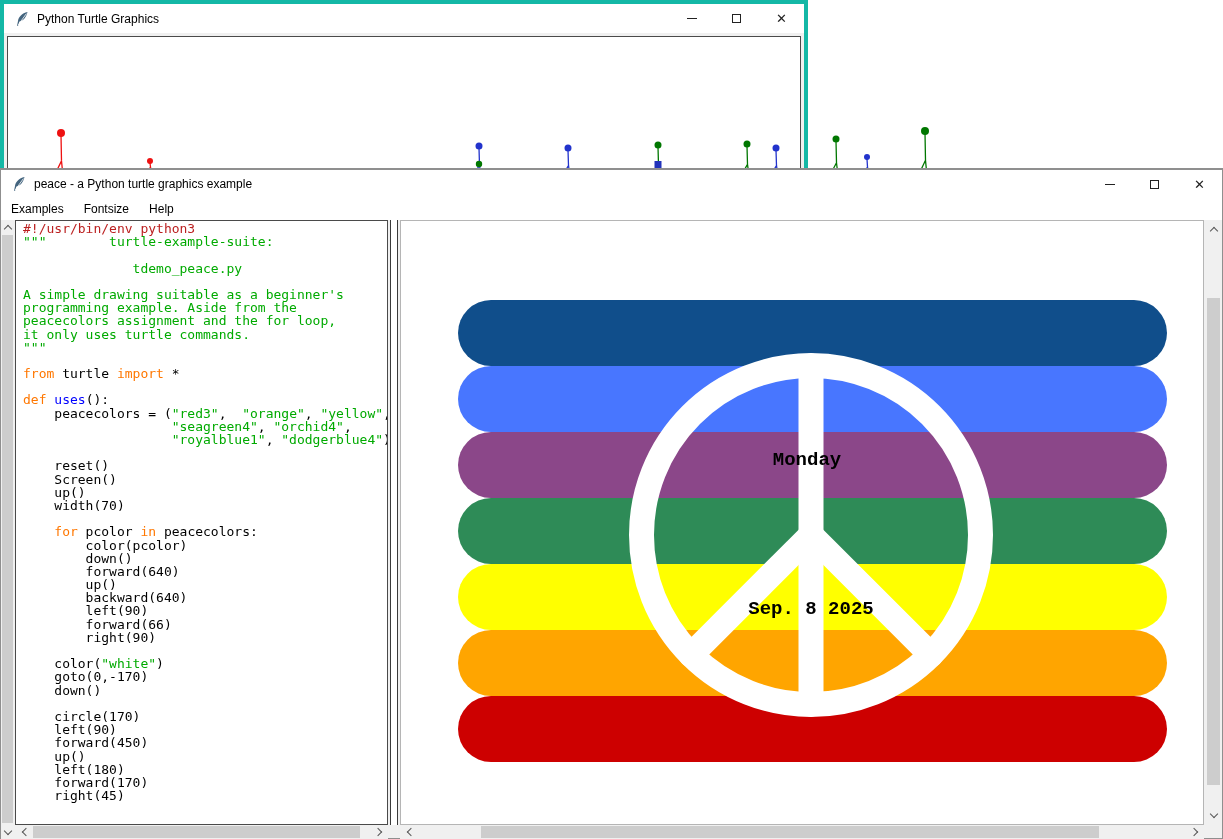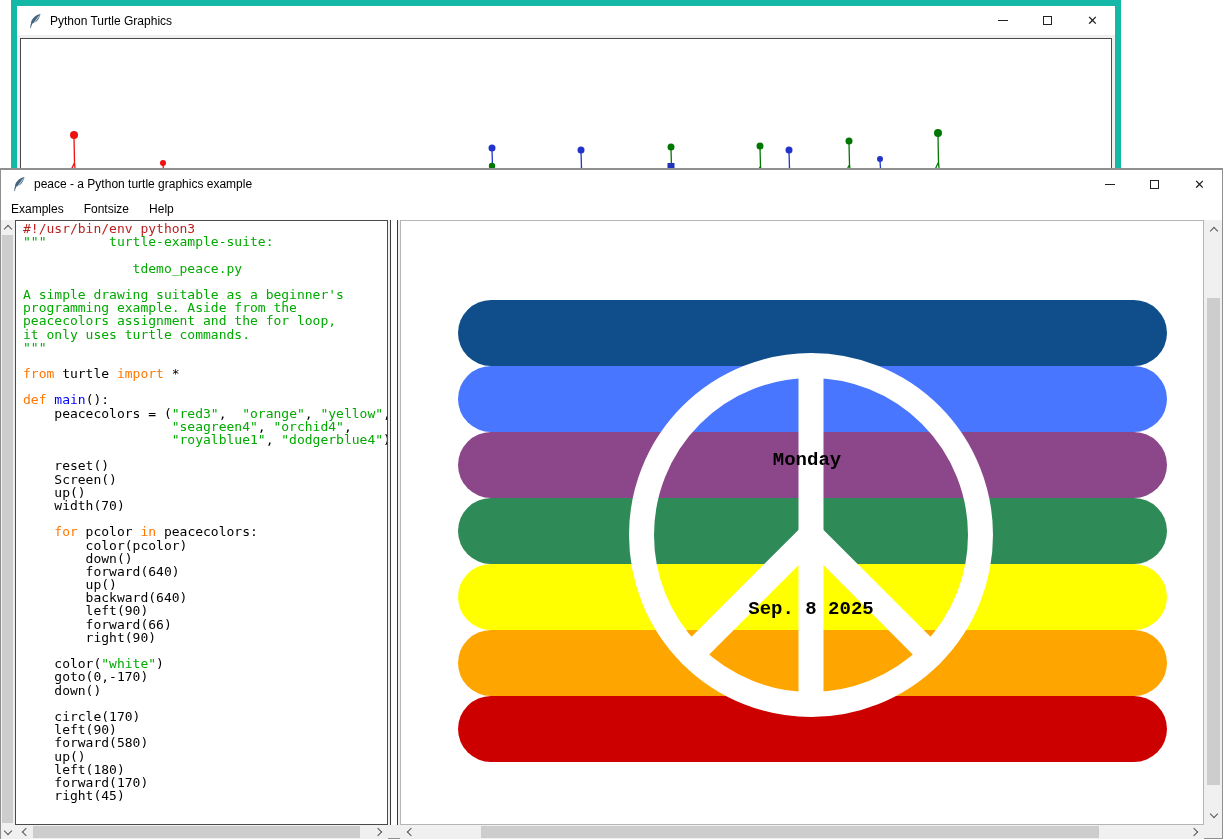--- a/index.html
+++ b/index.html
@@ -1,21 +1,21 @@
 <!DOCTYPE html>
 <html><head>
 <meta charset="utf-8">
 <style>
   * { margin:0; padding:0; box-sizing:border-box; }
   html,body { width:1223px; height:839px; background:#fff; overflow:hidden;
               font-family:"Liberation Sans", sans-serif; }
   .window { position:absolute; background:#f0f0f0; }
 
   
-  #turtle-win { left:0; top:0; width:1110px; height:174px; border:6px solid #14b8a6; z-index:1;margin-left:11px; }
+  #turtle-win { left:0; top:0; width:808px; height:174px; border:4px solid #14b8a6; z-index:1; }
   .titlebar { height:29px; background:#ffffff; display:flex; align-items:center; }
   .titlebar .app-icon { margin:0 8px 0 11px; width:14px; height:16px; }
   .titlebar .title-text { font-size:12px; color:#000; }
   .win-controls { margin-left:auto; display:flex; height:100%; }
   .win-btn { width:45px; height:100%; display:flex; align-items:center; justify-content:center; color:#222; }
   .glyph-min { width:10px; height:1px; background:#222; display:inline-block; }
   .glyph-max { width:9px; height:9px; border:1px solid #222; display:inline-block; }
   .glyph-close { font-size:13px; line-height:13px; color:#222; }
   #turtle-canvas-wrap { position:absolute; left:3px; right:3px; top:32px; bottom:0;
                         background:#fff; border:1px solid #4a4a4a; border-bottom:none; }
@@ -171,21 +171,21 @@
         <div class="code-line"><span style="color: rgb(0, 170, 0);">              tdemo_peace.py</span></div>
         <div class="code-line"></div>
         <div class="code-line"><span style="color: rgb(0, 170, 0);">A simple drawing suitable as a beginner's</span></div>
         <div class="code-line"><span style="color: rgb(0, 170, 0); margin-top: 36px;">programming example. Aside from the</span></div>
         <div class="code-line"><span style="color: rgb(0, 170, 0);">peacecolors assignment and the for loop,</span></div>
         <div class="code-line"><span style="color: rgb(0, 170, 0);">it only uses turtle commands.</span></div>
         <div class="code-line"><span style="color: rgb(0, 170, 0);">"""</span></div>
         <div class="code-line"></div>
         <div class="code-line"><span style="color: rgb(255, 119, 0);">from</span><span style="color: rgb(0, 0, 0);"> turtle </span><span style="color: rgb(255, 119, 0);">import</span><span style="color: rgb(0, 0, 0);"> *</span></div>
         <div class="code-line"></div>
-        <div class="code-line"><span style="color: rgb(255, 119, 0);">def</span><span style="color: rgb(0, 0, 0);"> </span><span style="color: rgb(0, 0, 255);">main</span><span style="color: rgb(0, 0, 0);">():</span></div>
+        <div class="code-line"><span style="color: rgb(255, 119, 0);">def</span><span style="color: rgb(0, 0, 0);"> </span><span style="color: rgb(0, 0, 255);">uses</span><span style="color: rgb(0, 0, 0);">():</span></div>
         <div class="code-line"><span style="color: rgb(0, 0, 0);">    peacecolors = (</span><span style="color: rgb(0, 170, 0);">"red3"</span><span style="color: rgb(0, 0, 0);">,  </span><span style="color: rgb(0, 170, 0);">"orange"</span><span style="color: rgb(0, 0, 0);">, </span><span style="color: rgb(0, 170, 0);">"yellow"</span><span style="color: rgb(0, 0, 0);">,</span></div>
         <div class="code-line"><span style="color: rgb(0, 0, 0);">                   </span><span style="color: rgb(0, 170, 0);">"seagreen4"</span><span style="color: rgb(0, 0, 0);">, </span><span style="color: rgb(0, 170, 0);">"orchid4"</span><span style="color: rgb(0, 0, 0);">,</span></div>
         <div class="code-line"><span style="color: rgb(0, 0, 0);">                   </span><span style="color: rgb(0, 170, 0);">"royalblue1"</span><span style="color: rgb(0, 0, 0);">, </span><span style="color: rgb(0, 170, 0);">"dodgerblue4"</span><span style="color: rgb(0, 0, 0);">)</span></div>
         <div class="code-line"></div>
         <div class="code-line"><span style="color: rgb(0, 0, 0);">    reset()</span></div>
         <div class="code-line"><span style="color: rgb(0, 0, 0);">    Screen()</span></div>
         <div class="code-line"><span style="color: rgb(0, 0, 0);">    up()</span></div>
         <div class="code-line"><span style="color: rgb(0, 0, 0);">    width(70)</span></div>
         <div class="code-line"></div>
         <div class="code-line"><span style="color: rgb(0, 0, 0);">    </span><span style="color: rgb(255, 119, 0);">for</span><span style="color: rgb(0, 0, 0);"> pcolor </span><span style="color: rgb(255, 119, 0);">in</span><span style="color: rgb(0, 0, 0);"> peacecolors:</span></div>
@@ -197,21 +197,21 @@
         <div class="code-line"><span style="color: rgb(0, 0, 0);">        left(90)</span></div>
         <div class="code-line"><span style="color: rgb(0, 0, 0);">        forward(66)</span></div>
         <div class="code-line"><span style="color: rgb(0, 0, 0);">        right(90)</span></div>
         <div class="code-line"></div>
         <div class="code-line"><span style="color: rgb(0, 0, 0);">    color(</span><span style="color: rgb(0, 170, 0);">"white"</span><span style="color: rgb(0, 0, 0);">)</span></div>
         <div class="code-line"><span style="color: rgb(0, 0, 0);">    goto(0,-170)</span></div>
         <div class="code-line"><span style="color: rgb(0, 0, 0);">    down()</span></div>
         <div class="code-line"></div>
         <div class="code-line"><span style="color: rgb(0, 0, 0);">    circle(170)</span></div>
         <div class="code-line"><span style="color: rgb(0, 0, 0);">    left(90)</span></div>
-        <div class="code-line"><span style="color: rgb(0, 0, 0);">    forward(580)</span></div>
+        <div class="code-line"><span style="color: rgb(0, 0, 0);">    forward(450)</span></div>
         <div class="code-line"><span style="color: rgb(0, 0, 0);">    up()</span></div>
         <div class="code-line"><span style="color: rgb(0, 0, 0);">    left(180)</span></div>
         <div class="code-line"><span style="color: rgb(0, 0, 0);">    forward(170)</span></div>
         <div class="code-line"><span style="color: rgb(0, 0, 0);">    right(45)</span></div>
       </div>
 
     <div class="sb-track" style="left:14px;top:605px;width:373px;height:14px;">
       <div class="sb-arrow" style="left:2px;top:0;">
           <span class="chev left"></span>
         </div>

